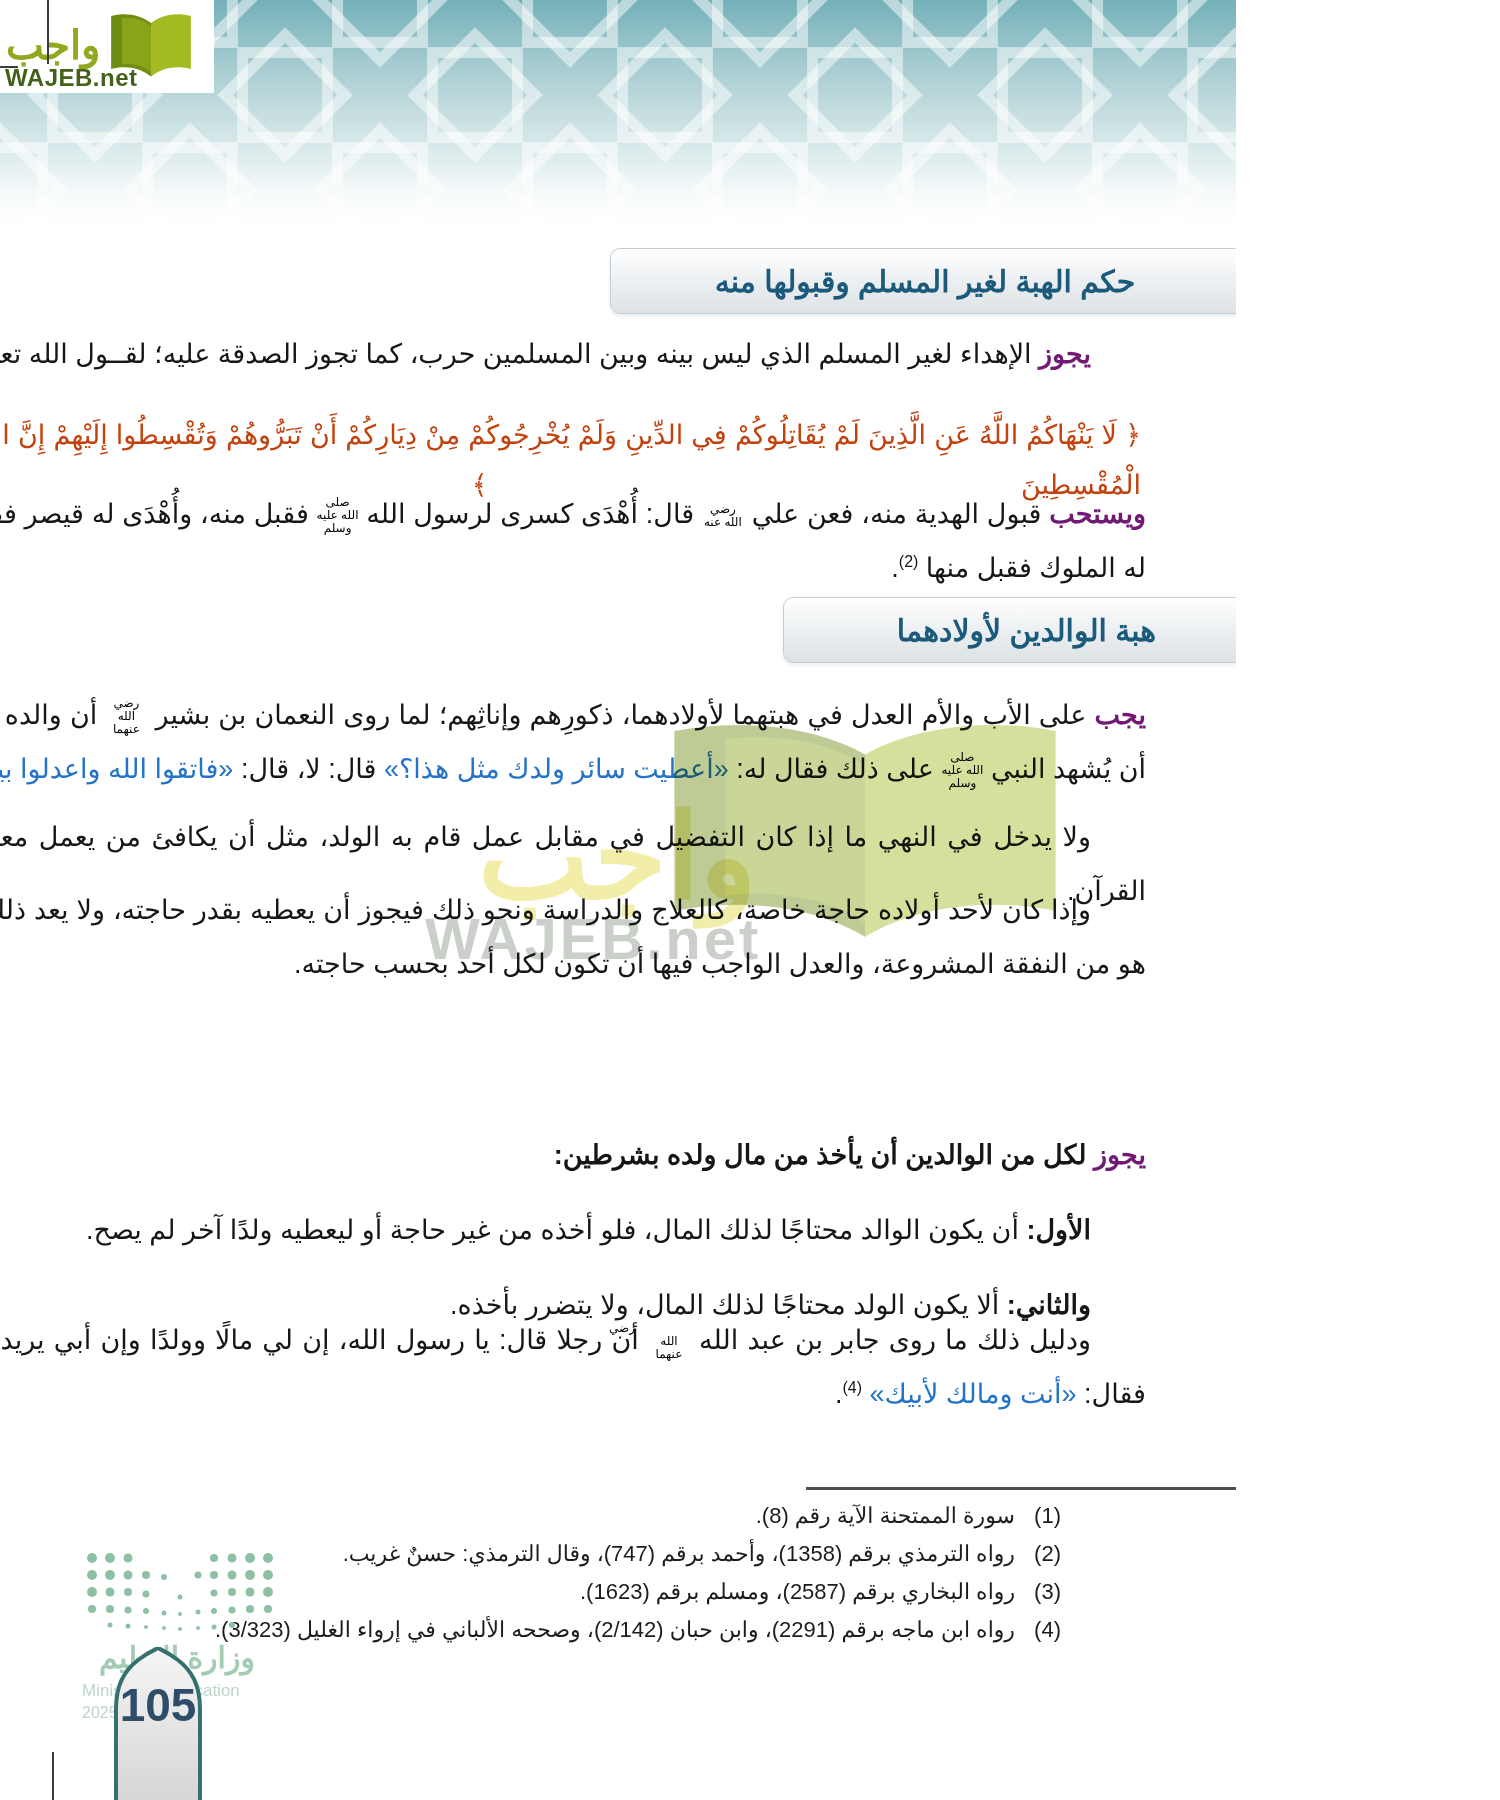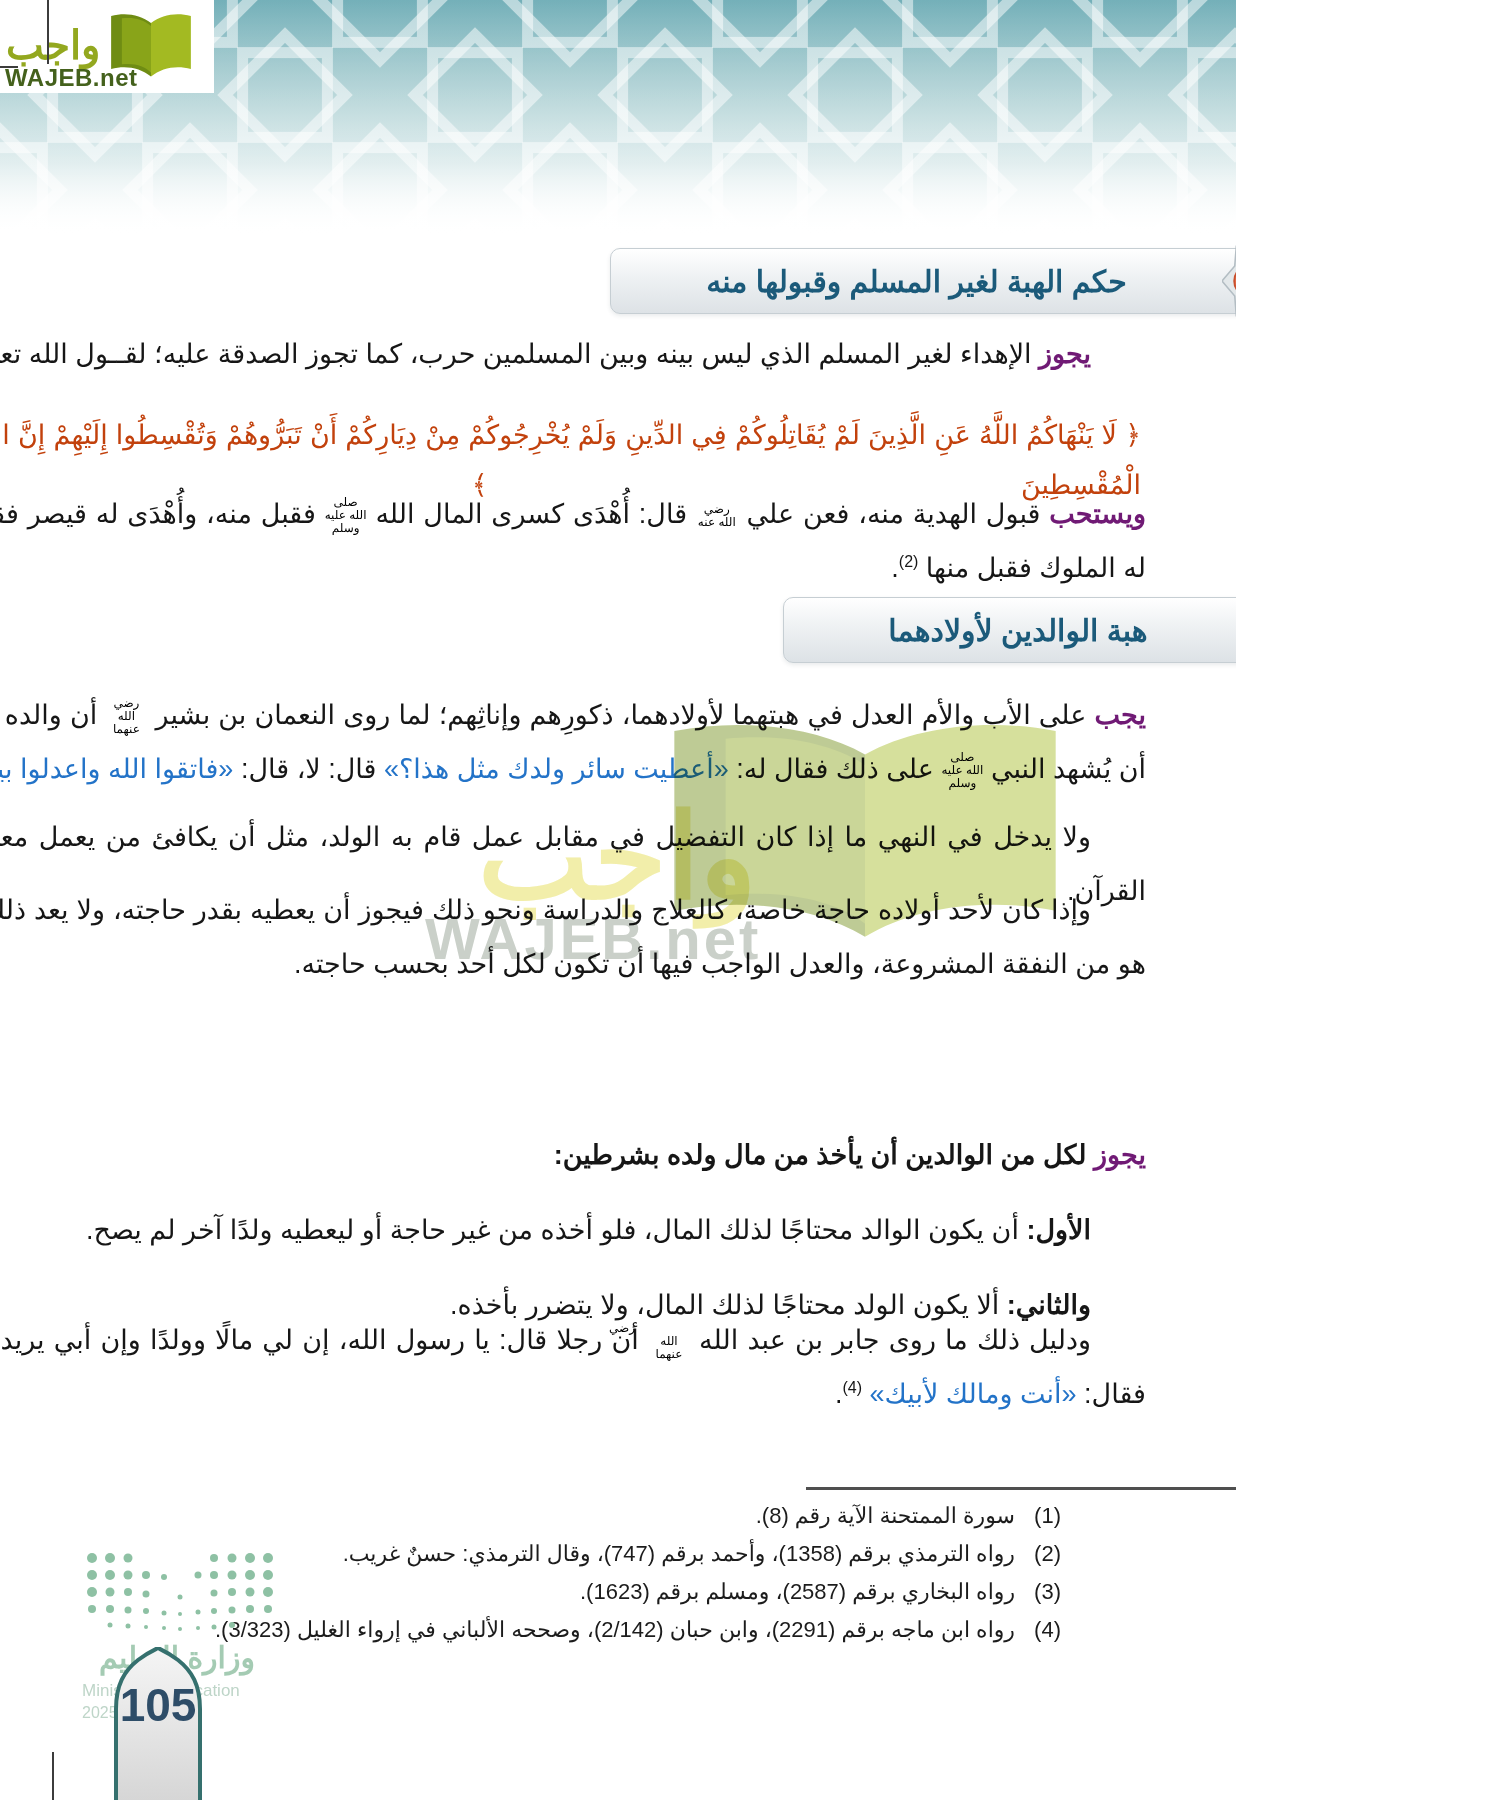--- a/index.html
+++ b/index.html
@@ -7,21 +7,21 @@
         font-family:Liberation Sans, sans-serif;}
   
   .band{position:absolute;top:0;left:0;}
   
   .logo-ar{position:absolute;left:6px;top:22px;font-size:40px;font-weight:bold;color:#93a81f;direction:rtl;}
   .logo-en{position:absolute;left:5px;top:64px;font-size:24px;font-weight:bold;color:#44611c;letter-spacing:0.5px;}
   .logo-book{position:absolute;left:105px;top:2px;}
   
   .banner{position:absolute;height:64px;border:1px solid #c6ced3;border-radius:10px;
           background:linear-gradient(180deg,#ffffff 0%,#eef1f3 45%,#dde2e6 100%);
-          box-shadow:0 2px 4px rgba(40,60,70,0.10);}
+          box-shadow:0 2px 4px rgba(40,60,70,0.10);padding-left:17px;}
   .banner-title{position:absolute;inset:0;padding-left:28px;padding-right:112px;display:flex;
           align-items:center;justify-content:center;font-size:30px;font-weight:bold;color:#1b5a7a;
           direction:rtl;white-space:nowrap;}
   .rosette{position:absolute;right:-14px;top:50%;width:98px;height:98px;transform:translateY(-50%);}
   
   .para{position:absolute;right:90px;width:1320px;direction:rtl;text-align:justify;
         font-size:27px;line-height:54px;color:#161616;}
   .indent{text-indent:55px;}
   .red{color:#701a75;font-weight:bold;}
   .bold{font-weight:bold;}
@@ -146,21 +146,21 @@
 
   <div class="banner" style="left:610px;top:248px;width:695px;">
     <div class="banner-title">حكم الهبة لغير المسلم وقبولها منه</div>
     <svg class="rosette" viewBox="0 0 100 100">
         <use href="#rosette8"></use>
       </svg>
   </div>
 
   <div class="para indent" style="top:327px;"><span class="red">يجوز </span><span>الإهداء لغير المسلم الذي ليس بينه وبين المسلمين حرب، كما تجوز الصدقة عليه؛ لقــول الله تعالى:</span></div>
   <div class="verse" style="top:410px;"><span class="green">﴿ لَا يَنْهَاكُمُ اللَّهُ عَنِ الَّذِينَ لَمْ يُقَاتِلُوكُمْ فِي الدِّينِ وَلَمْ يُخْرِجُوكُمْ مِنْ دِيَارِكُمْ أَنْ تَبَرُّوهُمْ وَتُقْسِطُوا إِلَيْهِمْ إِنَّ اللَّهَ يُحِبُّ الْمُقْسِطِينَ ﴾ </span><span class="sup">(1)</span><span class="dark">.</span></div>
-  <div class="para" style="top:487px;"><span class="red">ويستحب </span><span>قبول الهدية منه، فعن علي </span><span class="hon">رضي الله عنه</span><span> قال: أُهْدَى كسرى المال الله </span><span class="hon">صلى الله عليه وسلم</span><span> فقبل منه، وأُهْدَى له قيصر فقبل منه، وأُهْدَتْ له الملوك فقبل منها </span><span class="sup">(2)</span><span>.</span></div>
+  <div class="para" style="top:487px;"><span class="red">ويستحب </span><span>قبول الهدية منه، فعن علي </span><span class="hon">رضي الله عنه</span><span> قال: أُهْدَى كسرى لرسول الله </span><span class="hon">صلى الله عليه وسلم</span><span> فقبل منه، وأُهْدَى له قيصر فقبل منه، وأُهْدَتْ له الملوك فقبل منها </span><span class="sup">(2)</span><span>.</span></div>
 
   <div class="banner" style="left:783px;top:597px;width:552px;">
     <div class="banner-title">هبة الوالدين لأولادهما</div>
     <svg class="rosette" viewBox="0 0 100 100">
         <use href="#rosette8"></use>
       </svg>
   </div>
 
   <div class="para" style="top:688px;"><span class="red">يجب </span><span>على الأب والأم العدل في هبتهما لأولادهما، ذكورِهم وإناثِهم؛ لما روى النعمان بن بشير </span><span class="hon">رضي الله عنهما</span><span> أن والده نحله غلاماً وأراد أن يُشهد النبي </span><span class="hon">صلى الله عليه وسلم</span><span> على ذلك فقال له: </span><span class="blue">«أعطيت سائر ولدك مثل هذا؟»</span><span> قال: لا، قال: </span><span class="blue">«فاتقوا الله واعدلوا بين أولادكم»</span><span> </span><span class="sup">(3)</span><span>.</span></div>
   <div class="para indent" style="top:810px;"><span>ولا يدخل في النهي ما إذا كان التفضيل في مقابل عمل قام به الولد، مثل أن يكافئ من يعمل معه، أو من يحفظ القرآن.</span></div>

